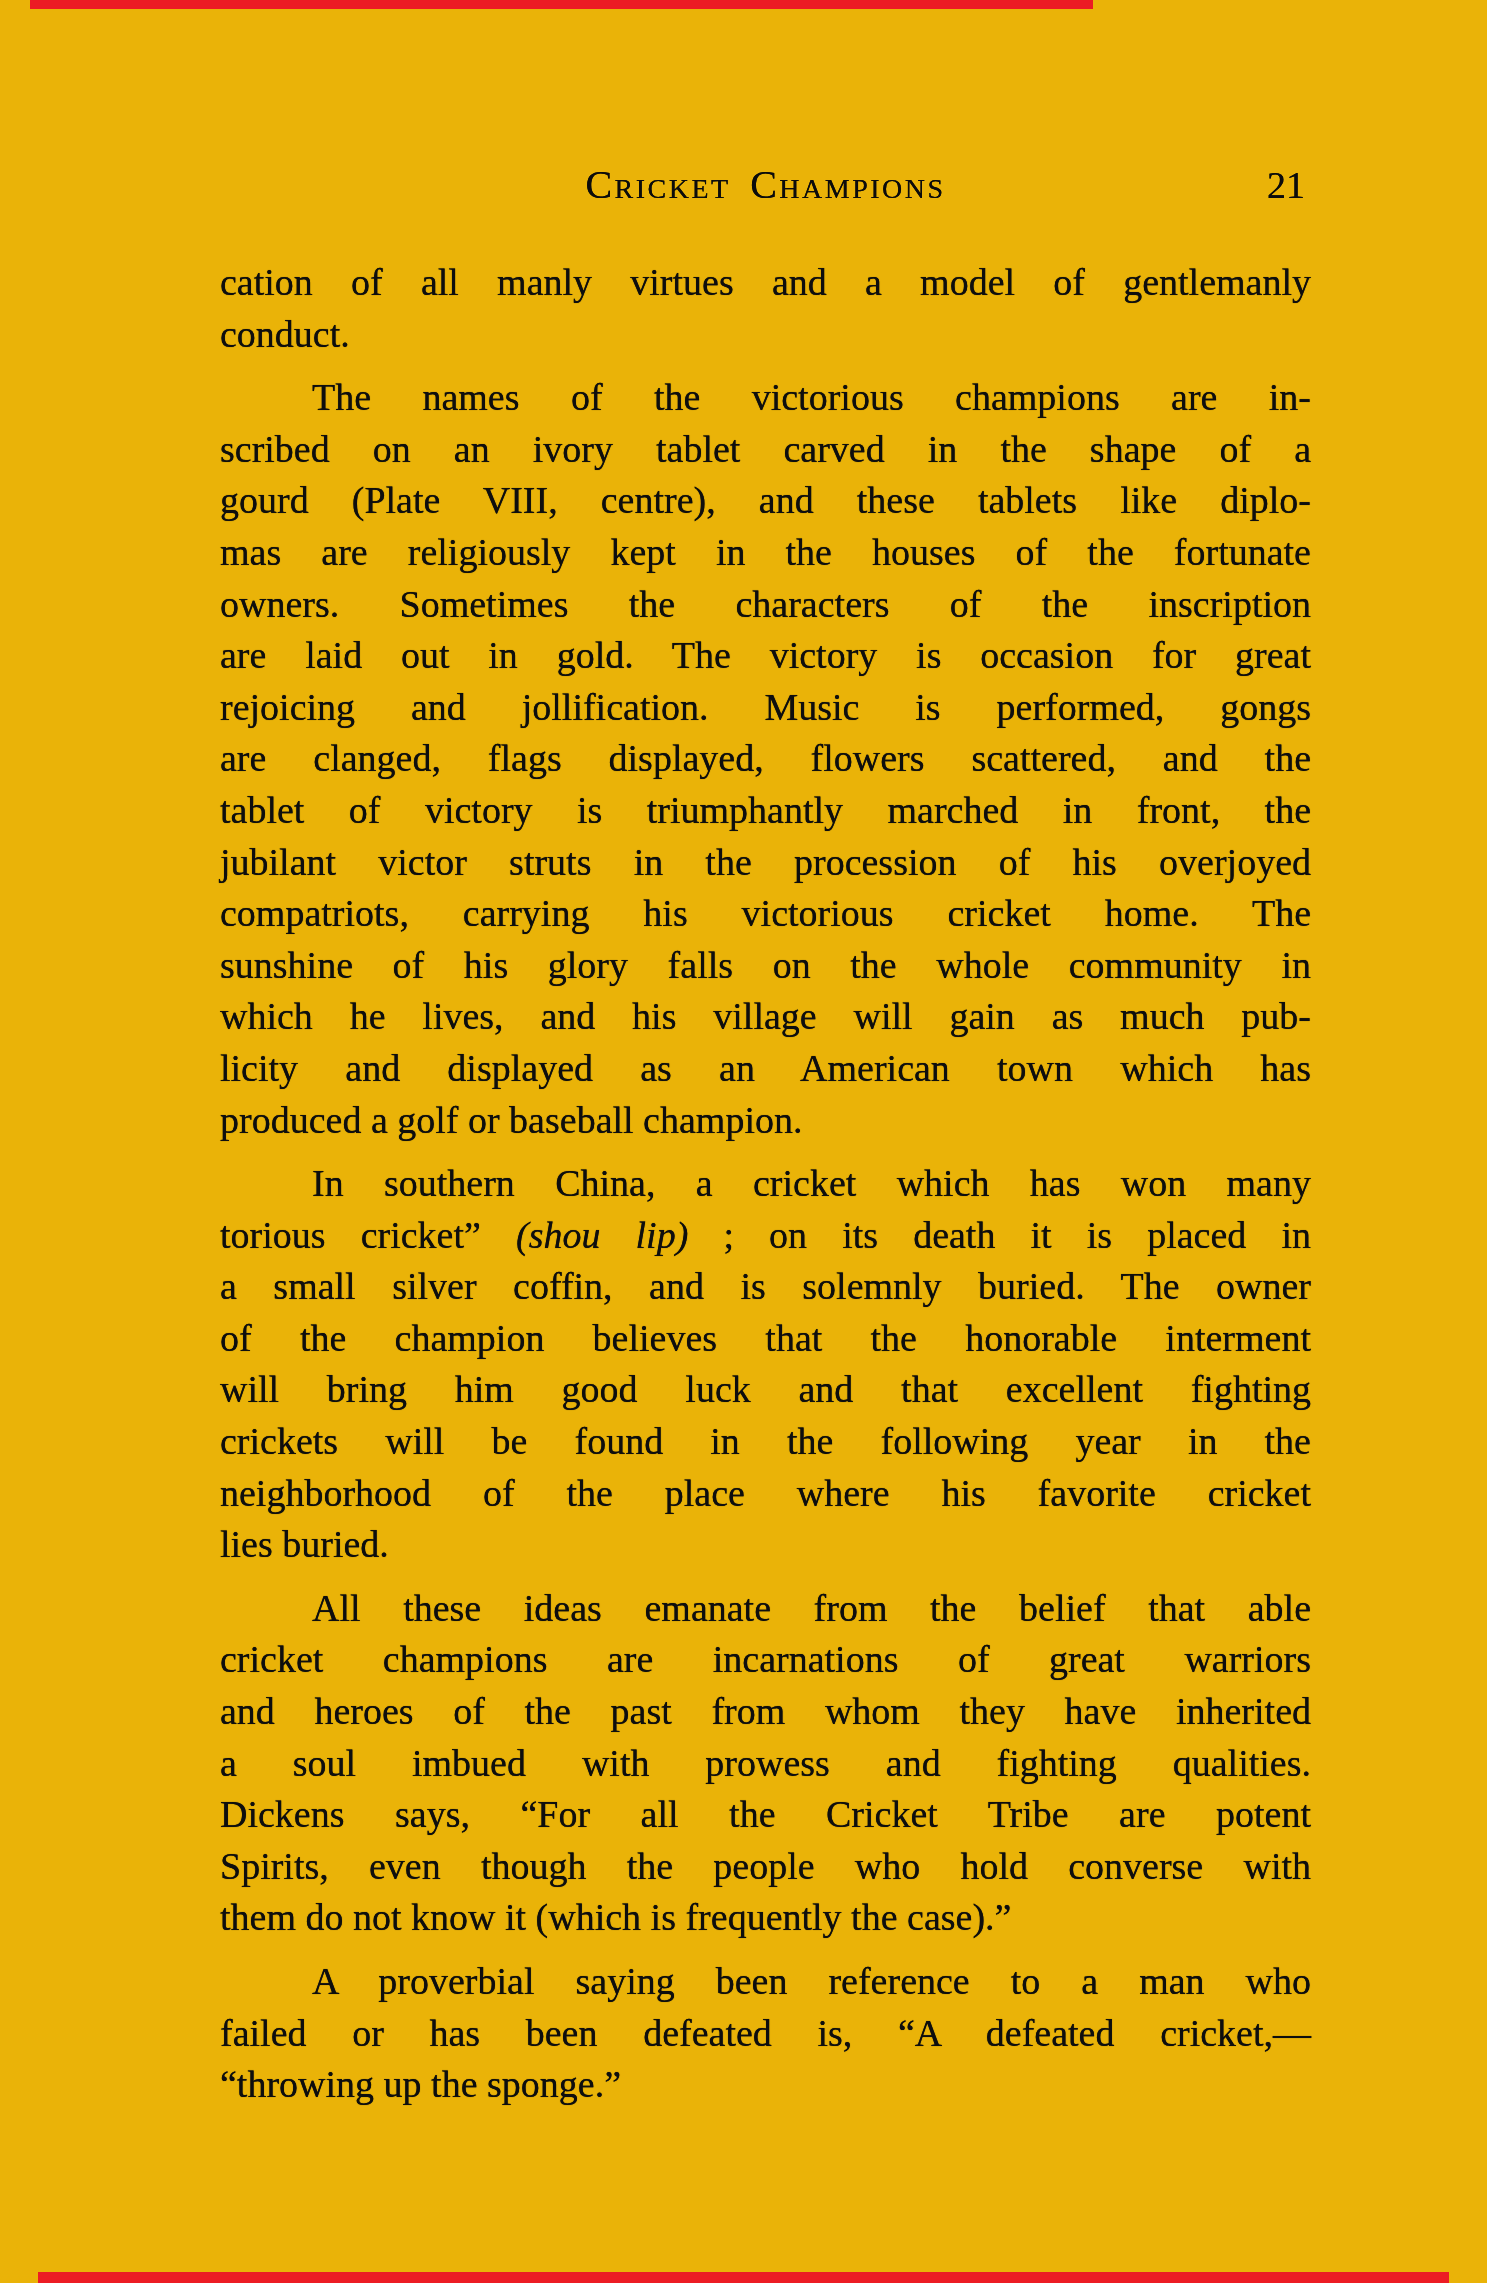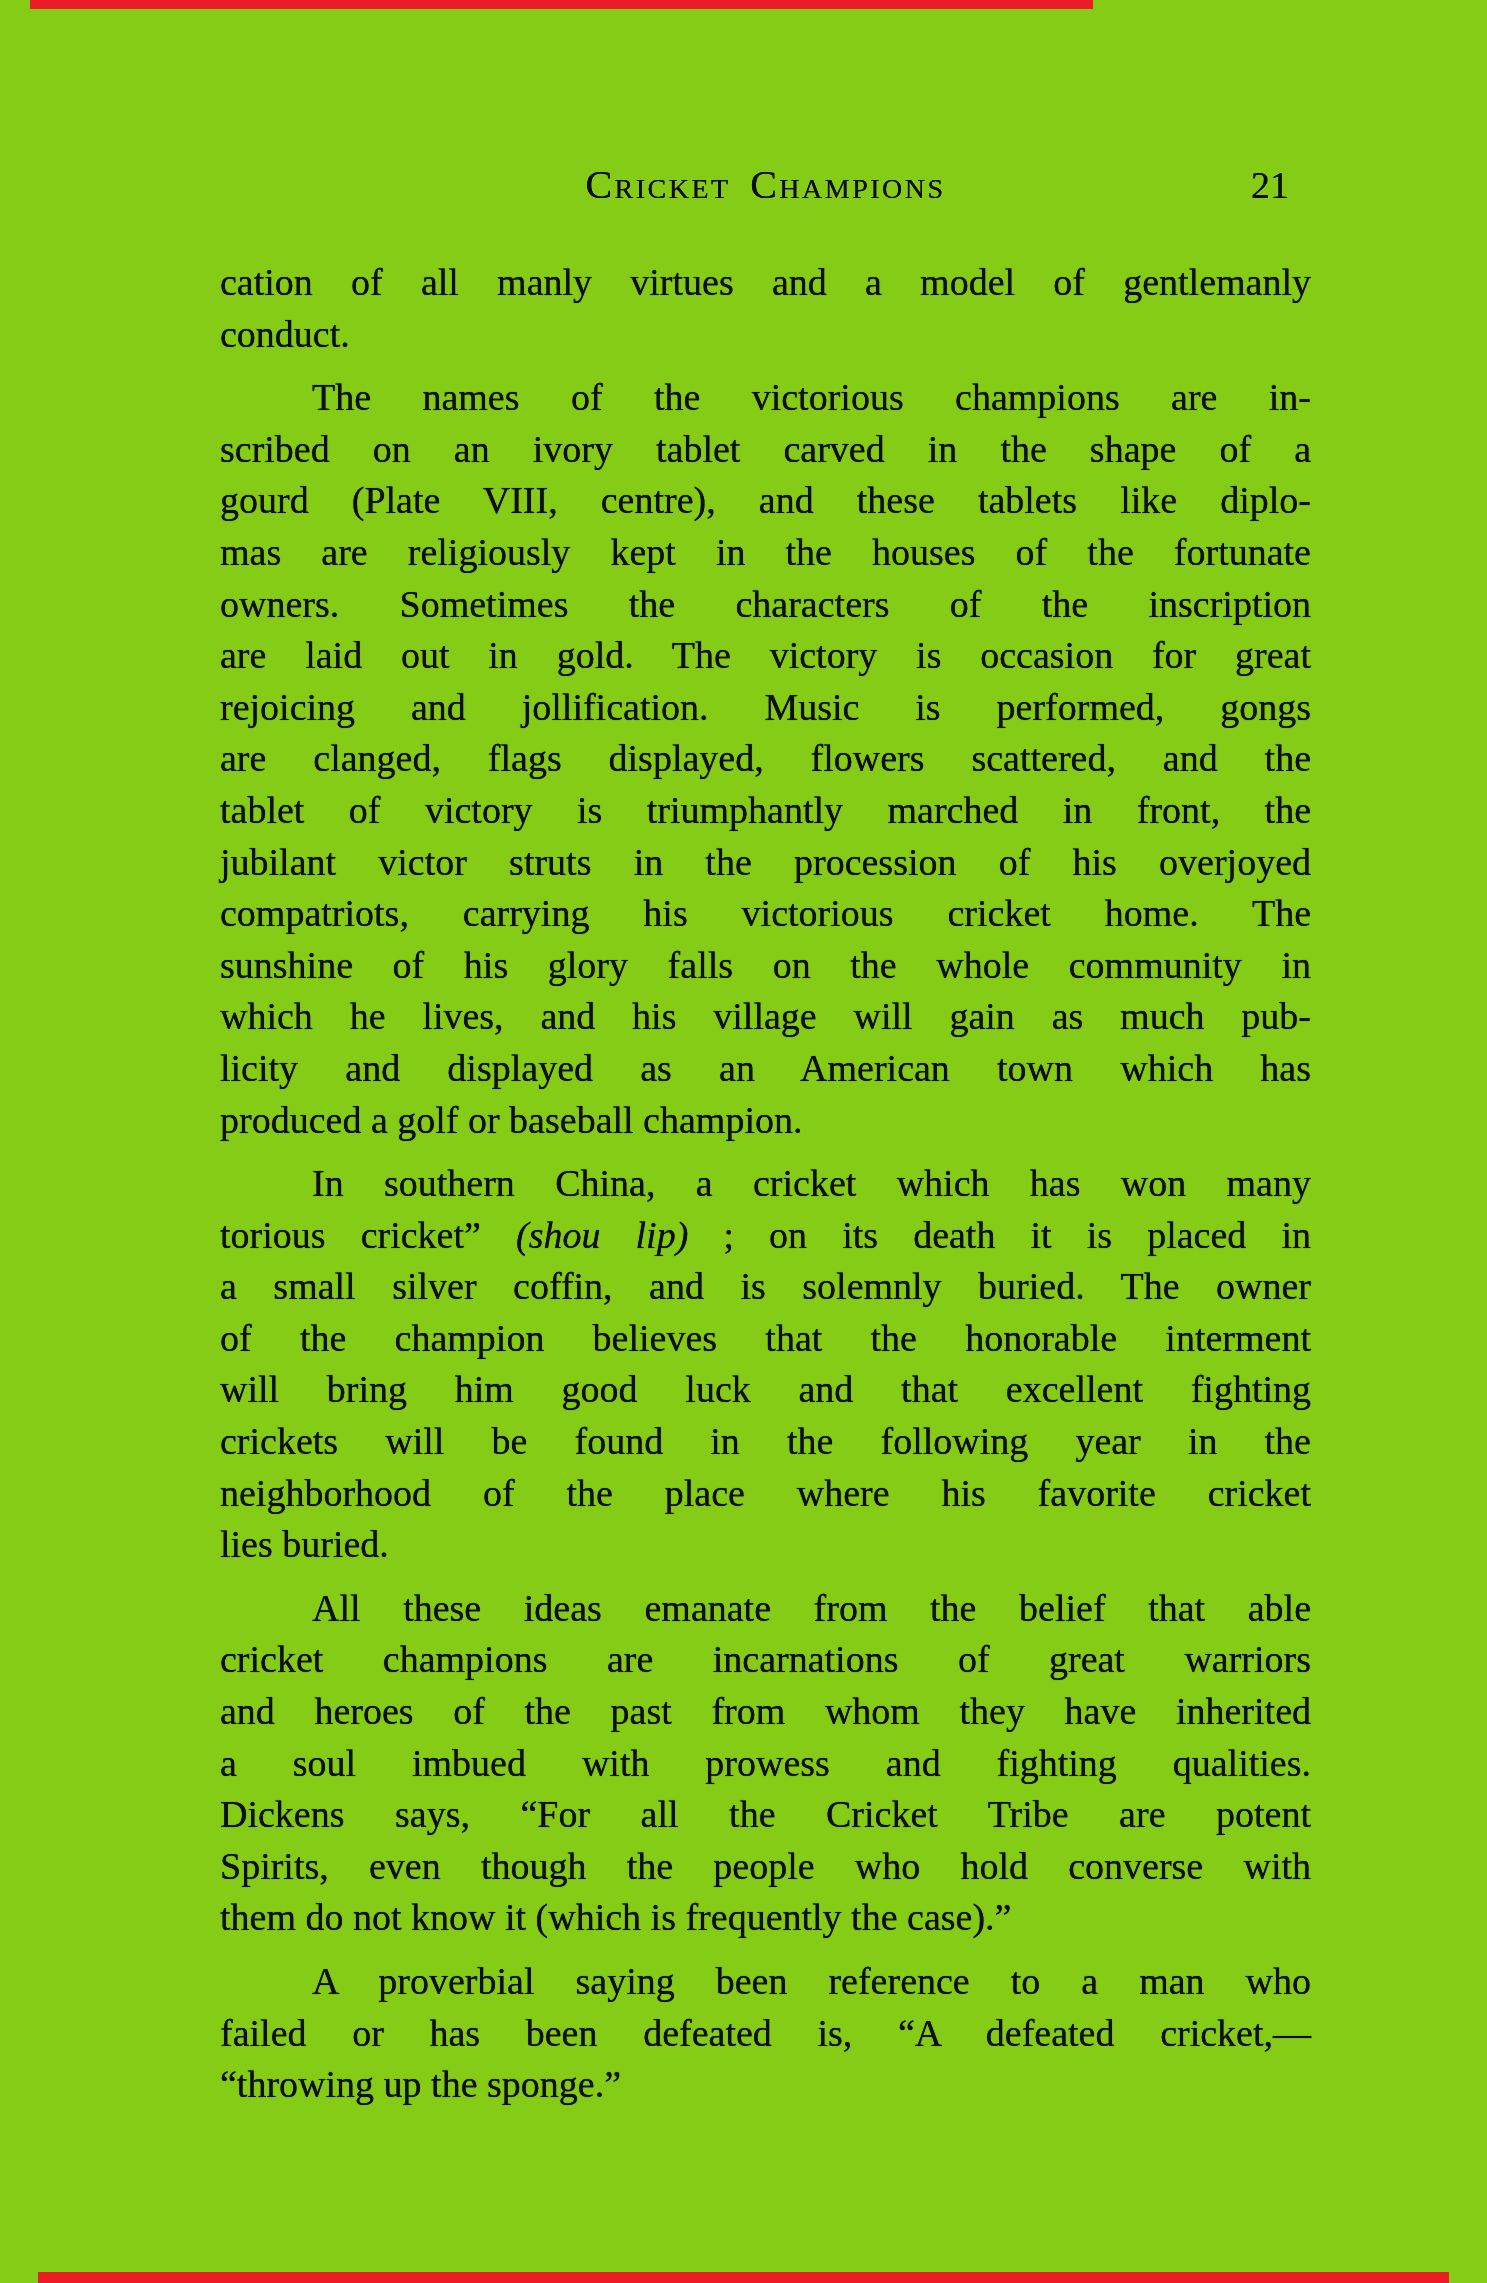--- a/index.html
+++ b/index.html
@@ -7,21 +7,21 @@
   body {
     width: 1487px;
     height: 2283px;
     position: relative;
     font-family: "Liberation Serif", "DejaVu Serif", serif;
     overflow: hidden;
   }
   .page {
     position: absolute;
     inset: 0;
-    background: #84cc16;
+    background: #eab308;
     color: #0e0e0e;
   }
   
   .scan-bar { position: absolute; }
   .scan-bar-top    { left: 30px;  top: 0;      width: 1063px; height: 9px;  }
   .scan-bar-bottom { left: 38px;  bottom: 0;   width: 1411px; height: 11px; }
 
   .running-head {
     position: absolute;
     top: 160px;
@@ -35,21 +35,21 @@
     font-size: 40px;
     line-height: 50px;
     font-variant: small-caps;
     letter-spacing: 2.5px;
     word-spacing: 7px;
     color: #0c0c0c;
     text-shadow: 0 0 0.6px #0c0c0c;
   }
   .running-head .folio {
     position: absolute;
-    right: 34px;
+    right: 18px;
     top: 0;
     font-size: 38px;
     line-height: 50px;
     color: #0c0c0c;
     text-shadow: 0 0 0.6px #0c0c0c;
   }
 
   .body-text {
     position: absolute;
     top: 245px;

